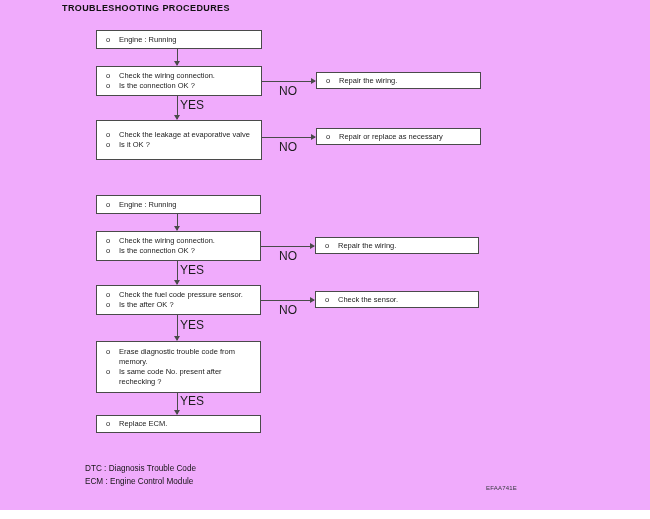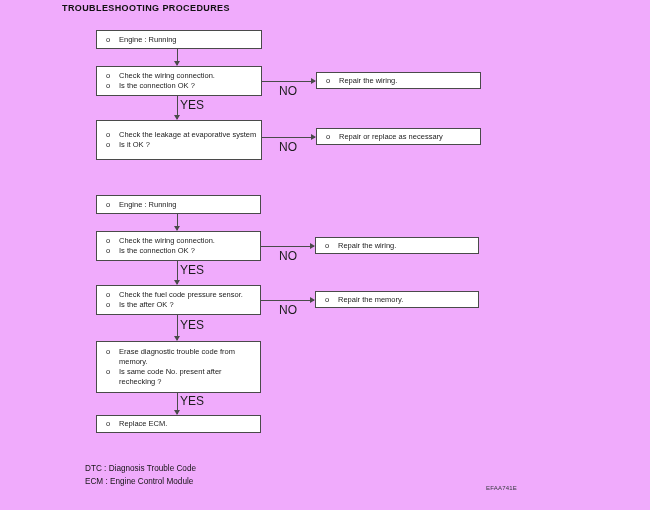--- a/index.html
+++ b/index.html
@@ -95,21 +95,21 @@
       <span class="txt">Repair the wiring.</span>
     </div>
   </div>
 
   <div class="conn-label" style="left:180px;top:98px;text-align:left">YES</div>
   <div class="varrow" style="left:177px;top:96px;height:23px"></div>
 
   <div class="box" style="left:96px;top:120px;width:166px;height:40px">
     <div class="item">
       <span class="bullet">o</span>
-      <span class="txt">Check the leakage at evaporative system</span>
+      <span class="txt">Check the leakage at evaporative valve</span>
     </div>
     <div class="item">
       <span class="bullet">o</span>
       <span class="txt">Is it OK ?</span>
     </div>
   </div>
 
   <div class="harrow" style="left:262px;top:137px;width:53px"></div>
   <div class="conn-label" style="left:277px;top:140px">NO</div>
 
@@ -163,21 +163,21 @@
       <span class="txt">Is the after OK ?</span>
     </div>
   </div>
 
   <div class="harrow" style="left:261px;top:300px;width:53px"></div>
   <div class="conn-label" style="left:277px;top:303px">NO</div>
 
   <div class="box" style="left:315px;top:291px;width:164px;height:17px">
     <div class="item">
       <span class="bullet">o</span>
-      <span class="txt">Repair the memory.</span>
+      <span class="txt">Check the sensor.</span>
     </div>
   </div>
 
   <div class="conn-label" style="left:180px;top:318px;text-align:left">YES</div>
   <div class="varrow" style="left:177px;top:315px;height:25px"></div>
 
   <div class="box" style="left:96px;top:341px;width:165px;height:52px">
     <div class="item">
       <span class="bullet">o</span>
       <span class="txt">Erase diagnostic trouble code from memory.</span>

